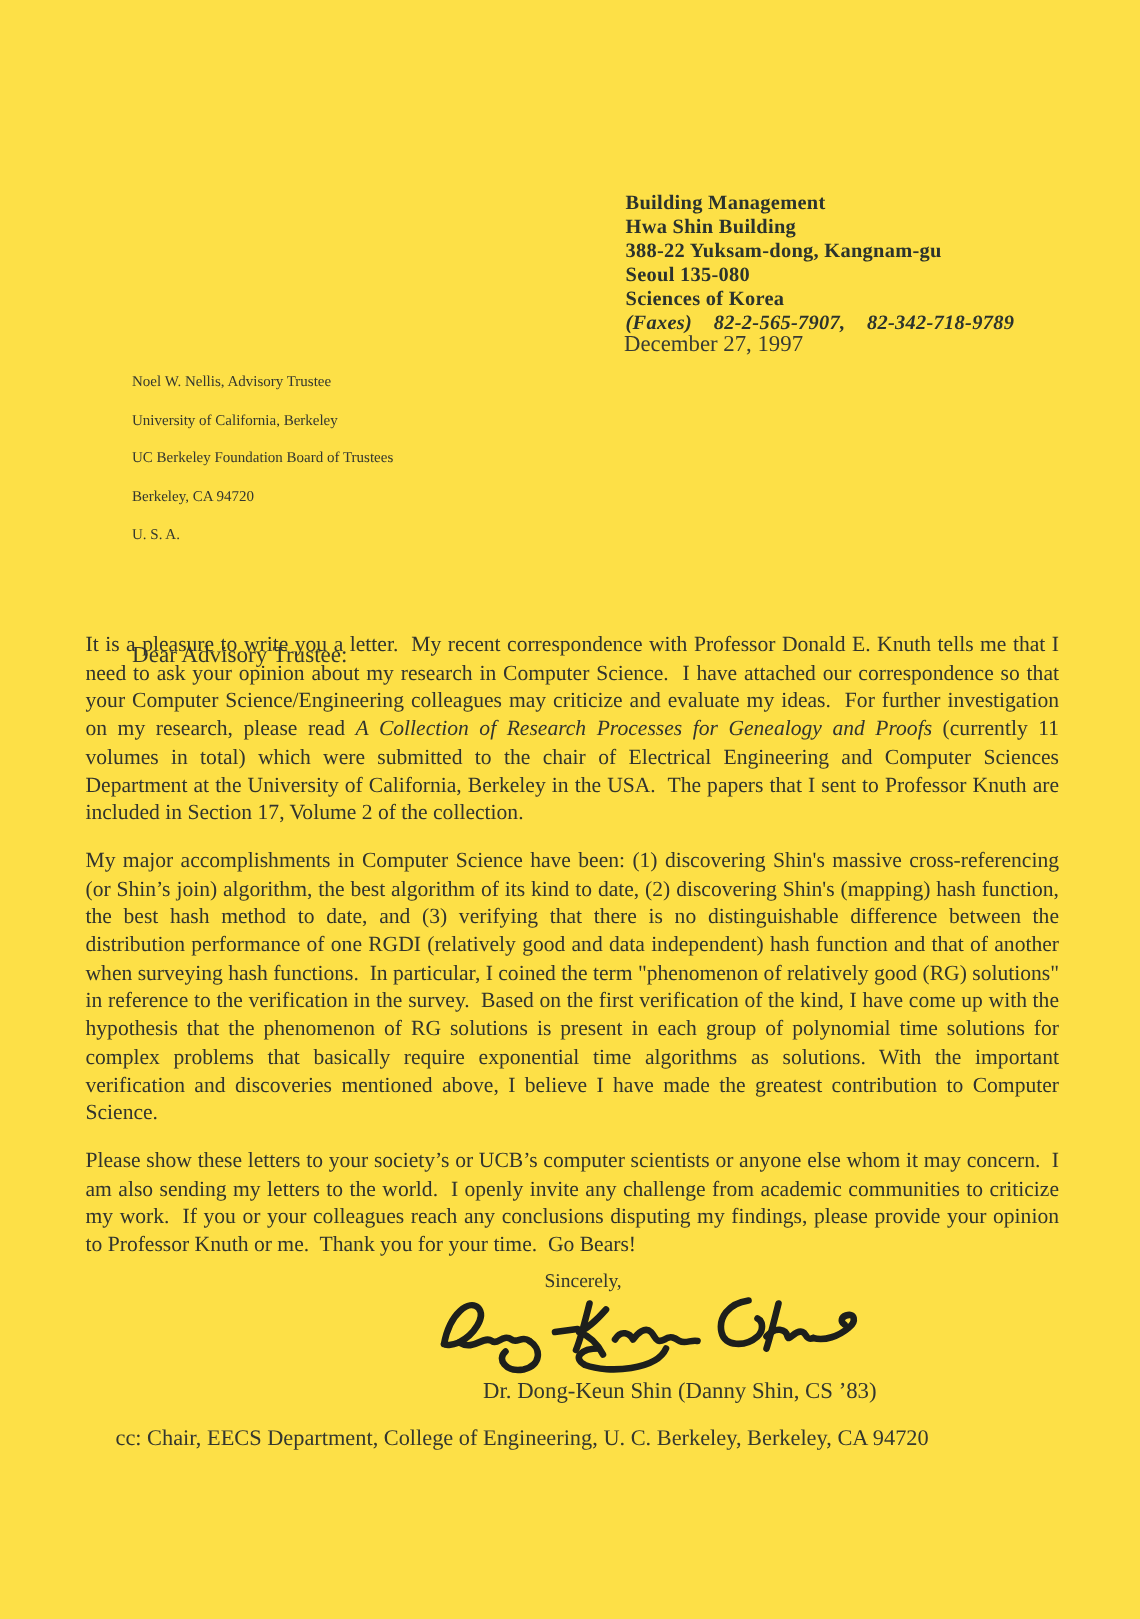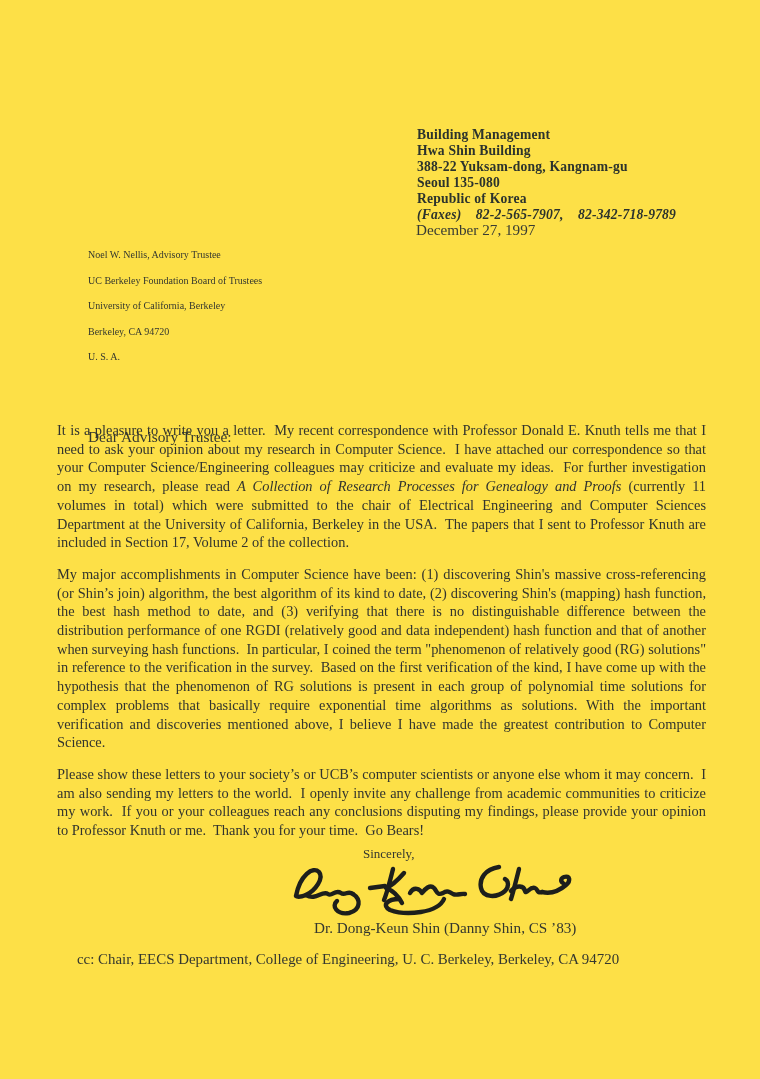--- a/index.html
+++ b/index.html
@@ -89,21 +89,21 @@
   }
   .signature path {
     fill: none;
     stroke: #1d1f1c;
     stroke-width: 4.4;
     stroke-linecap: round;
     stroke-linejoin: round;
   }
   .sig-name {
     position: absolute;
-    left: 314px;
+    left: 322px;
     top: 919px;
     font-size: 15.2px;
     color: #34372f;
     text-align: center;
   }
   .cc {
     position: absolute;
     left: 77px;
     top: 951px;
     font-size: 14.9px;
@@ -113,30 +113,30 @@
 </head>
 <body>
 
 <div class="page">
 
   <div class="sender">
     <div class="s-line">Building Management</div>
     <div class="s-line">Hwa Shin Building</div>
     <div class="s-line">388-22 Yuksam-dong, Kangnam-gu</div>
     <div class="s-line">Seoul 135-080</div>
-    <div class="s-line">Republic of Korea</div>
+    <div class="s-line">Sciences of Korea</div>
     <div class="s-fax">(Faxes)    82-2-565-7907,    82-342-718-9789</div>
   </div>
 
   <div class="date">December 27, 1997</div>
 
   <div class="recipient">
     <div>Noel W. Nellis, Advisory Trustee</div>
+    <div>University of California, Berkeley</div>
     <div>UC Berkeley Foundation Board of Trustees</div>
-    <div>University of California, Berkeley</div>
     <div>Berkeley, CA 94720</div>
     <div>U. S. A.</div>
   </div>
 
   <div class="salutation">Dear Advisory Trustee:</div>
 
   <div class="body-block">
     <p class="para"><span>It is a pleasure to write you a letter.  My recent correspondence with Professor Donald E. Knuth tells me that I need to ask your opinion about my research in Computer Science.  I have attached our correspondence so that your Computer Science/Engineering colleagues may criticize and evaluate my ideas.  For further investigation on my research, please read </span><em>A Collection of Research Processes for Genealogy and Proofs</em><span> (currently 11 volumes in total) which were submitted to the chair of Electrical Engineering and Computer Sciences Department at the University of California, Berkeley in the USA.  The papers that I sent to Professor Knuth are included in Section 17, Volume 2 of the collection.</span></p>
     <p class="para"><span>My major accomplishments in Computer Science have been: (1) discovering Shin's massive cross-referencing (or Shin’s join) algorithm, the best algorithm of its kind to date, (2) discovering Shin's (mapping) hash function, the best hash method to date, and (3) verifying that there is no distinguishable difference between the distribution performance of one RGDI (relatively good and data independent) hash function and that of another when surveying hash functions.  In particular, I coined the term "phenomenon of relatively good (RG) solutions" in reference to the verification in the survey.  Based on the first verification of the kind, I have come up with the hypothesis that the phenomenon of RG solutions is present in each group of polynomial time solutions for complex problems that basically require exponential time algorithms as solutions. With the important verification and discoveries mentioned above, I believe I have made the greatest contribution to Computer Science.</span></p>
     <p class="para"><span>Please show these letters to your society’s or UCB’s computer scientists or anyone else whom it may concern.  I am also sending my letters to the world.  I openly invite any challenge from academic communities to criticize my work.  If you or your colleagues reach any conclusions disputing my findings, please provide your opinion to Professor Knuth or me.  Thank you for your time.  Go Bears!</span></p>

